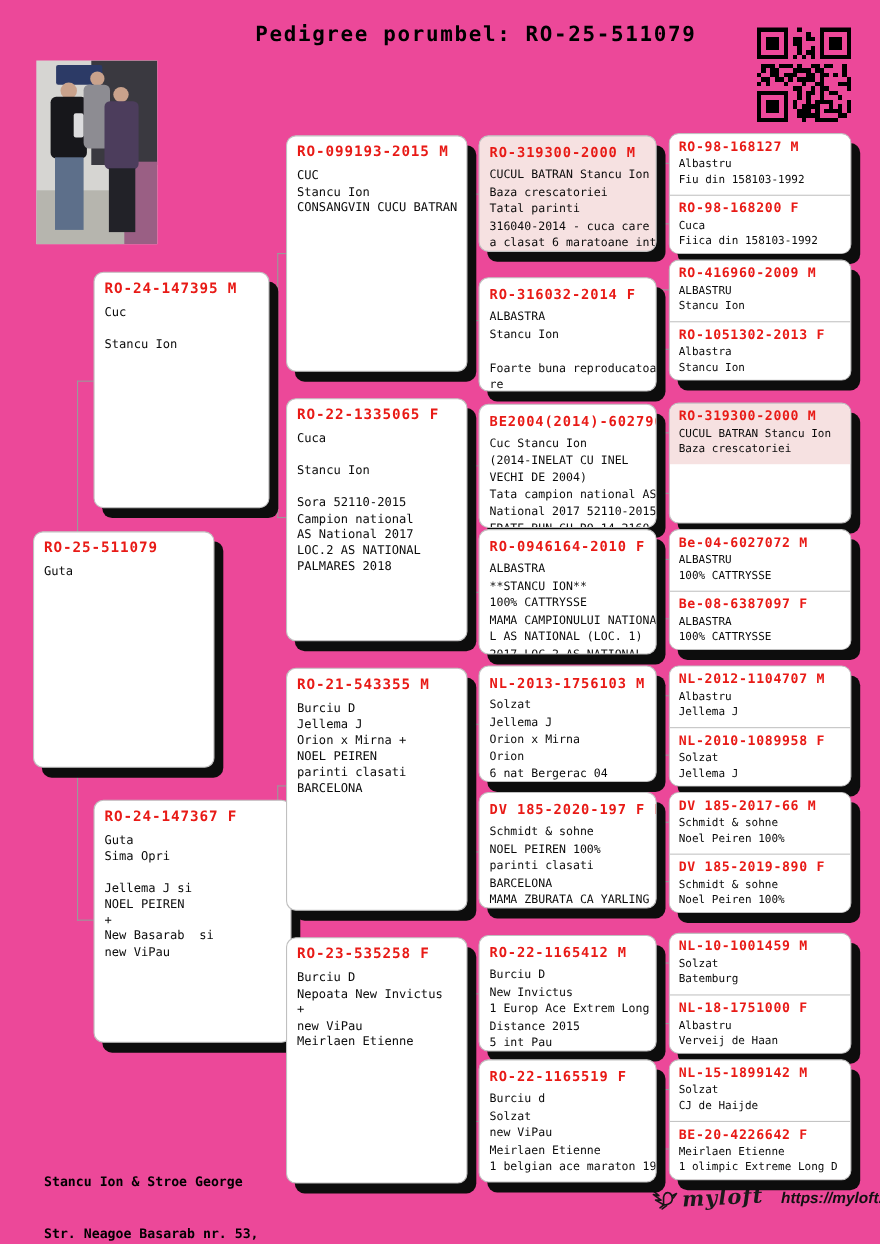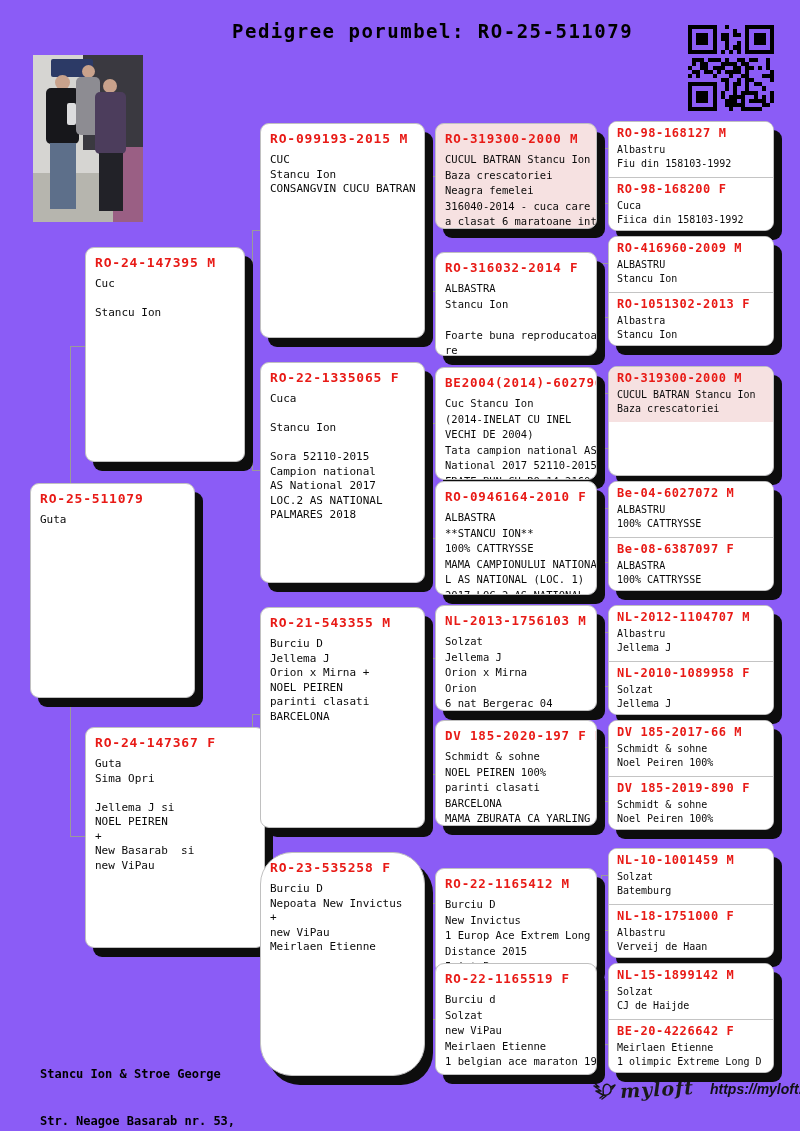--- a/index.html
+++ b/index.html
@@ -1,19 +1,19 @@
 <!DOCTYPE html>
 <html><head>
 <meta charset="utf-8">
 <style>
   * { margin:0; padding:0; box-sizing:border-box; }
   html,body { background:#ffffff; }
   body { font-family:"DejaVu Sans Mono", monospace; }
   #page {
-    position:relative; width:800px; height:1131px; background:#8b5cf6;
+    position:relative; width:800px; height:1131px; background:#ec4899;
     overflow:hidden;
   }
   .title {
     position:absolute; left:232px; top:20px;
     font-size:19px; font-weight:bold; letter-spacing:1.5px; color:#000;
     white-space:pre;
   }
   .qr { position:absolute; left:688px; top:25px; width:86px; height:86px; }
   .photo {
     position:absolute; left:33px; top:55px; width:110px; height:167px;
@@ -414,33 +414,33 @@
       </div>
       <div class="pbox" style="left: 260px; top: 607px; width: 165px; height: 221px;">
         <div class="ring">RO-21-543355 M</div>
         <div class="bline">Burciu D</div>
         <div class="bline">Jellema J</div>
         <div class="bline">Orion x Mirna +</div>
         <div class="bline">NOEL PEIREN</div>
         <div class="bline">parinti clasati</div>
         <div class="bline">BARCELONA</div>
       </div>
-      <div class="pbox" style="left: 260px; top: 852px; width: 165px; height: 224px; border-radius: 32px;">
+      <div class="pbox" style="left: 260px; top: 852px; width: 165px; height: 224px;">
         <div class="ring">RO-23-535258 F</div>
         <div class="bline">Burciu D</div>
         <div class="bline">Nepoata New Invictus</div>
         <div class="bline">+</div>
         <div class="bline">new ViPau</div>
         <div class="bline">Meirlaen Etienne</div>
       </div>
       <div class="pbox gen4 pink" style="left: 435px; top: 123px; width: 162px; height: 106px;">
         <div class="ring">RO-319300-2000 M</div>
         <div class="bline">CUCUL BATRAN Stancu Ion</div>
         <div class="bline">Baza crescatoriei</div>
-        <div class="bline">Neagra femelei</div>
+        <div class="bline">Tatal parinti</div>
         <div class="bline">316040-2014 - cuca care</div>
         <div class="bline">a clasat 6 maratoane int</div>
       </div>
       <div class="pbox gen4" style="left: 435px; top: 235px; width: 162px; height: 104px; margin-top: 17px;">
         <div class="ring">RO-316032-2014 F</div>
         <div class="bline">ALBASTRA</div>
         <div class="bline">Stancu Ion</div>
         <div class="bline">&nbsp;</div>
         <div class="bline">Foarte buna reproducatoa</div>
         <div class="bline">re</div>
@@ -472,21 +472,21 @@
         <div class="bline">6 nat Bergerac 04</div>
       </div>
       <div class="pbox gen4" style="left: 435px; top: 720px; width: 162px; height: 106px;">
         <div class="ring">DV 185-2020-197 F F</div>
         <div class="bline">Schmidt &amp; sohne</div>
         <div class="bline">NOEL PEIREN 100%</div>
         <div class="bline">parinti clasati</div>
         <div class="bline">BARCELONA</div>
         <div class="bline">MAMA ZBURATA CA YARLING</div>
       </div>
-      <div class="pbox gen4" style="left: 435px; top: 850px; width: 162px; height: 106px; margin-top: 18px;">
+      <div class="pbox gen4" style="left: 435px; top: 850px; width: 162px; height: 106px;">
         <div class="ring">RO-22-1165412 M</div>
         <div class="bline">Burciu D</div>
         <div class="bline">New Invictus</div>
         <div class="bline">1 Europ Ace Extrem Long</div>
         <div class="bline">Distance 2015</div>
         <div class="bline">5 int Pau</div>
       </div>
       <div class="pbox gen4" style="left: 435px; top: 963px; width: 162px; height: 112px;">
         <div class="ring">RO-22-1165519 F</div>
         <div class="bline">Burciu d</div>

